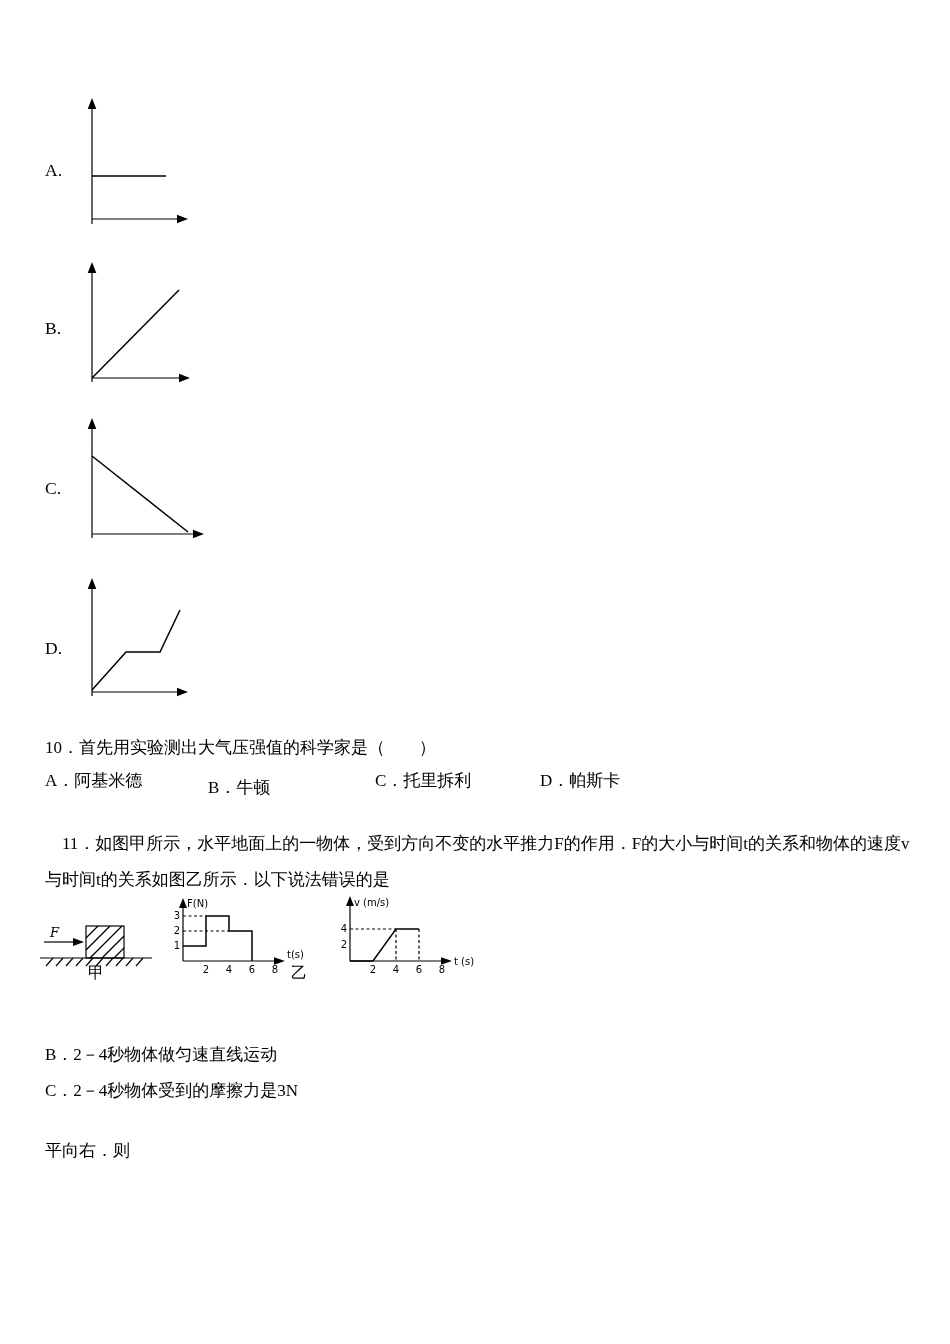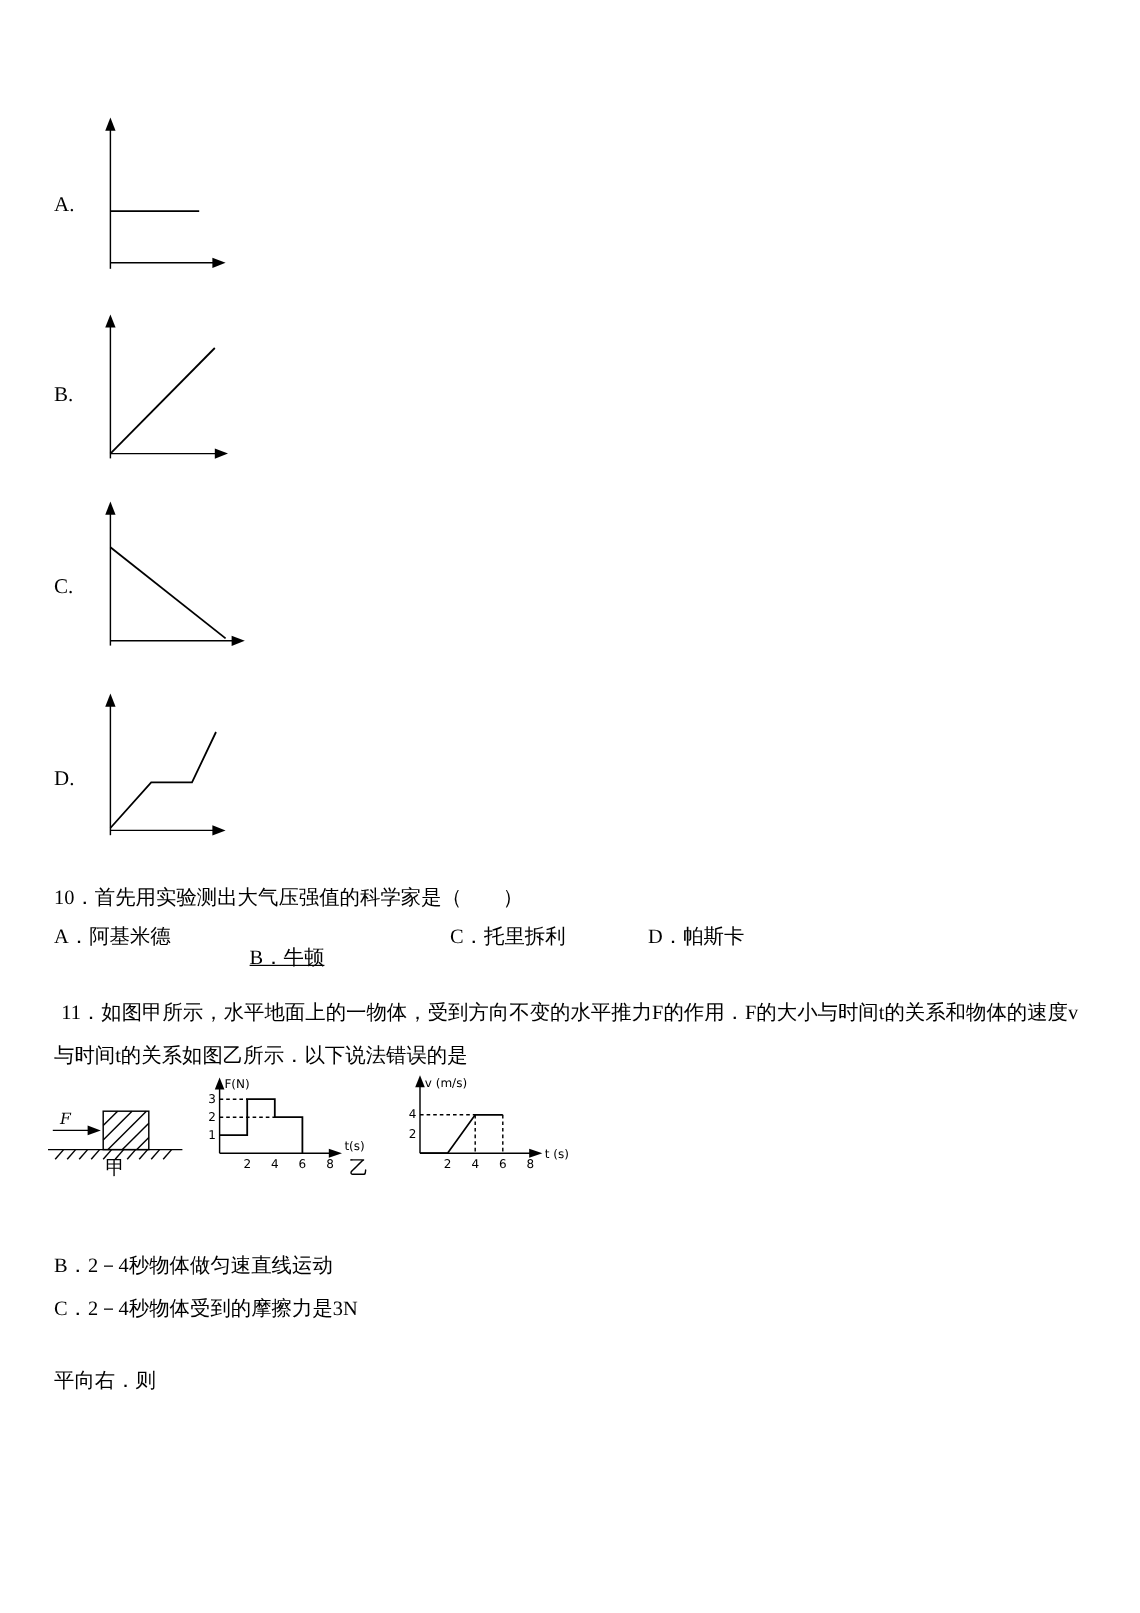--- a/index.html
+++ b/index.html
@@ -82,27 +82,27 @@
       <line x1="16" y1="114" x2="102" y2="114"></line>
       <polygon points="112,114 101,109.7 101,118.3"></polygon>
     </g>
     <polyline class="dataline" points="16,112 50,74 84,74 104,32"></polyline>
   </svg>
 
   <div class="abs txt" style="left:45px; top:737px;">10．首先用实验测出大气压强值的科学家是（　　）</div>
 
   <div class="abs" style="left:45px; top:770px; width:860px; height:24px;">
     <span class="abs txt" style="left:0px; top:0px;">A．阿基米德</span>
-    <span class="abs txt" style="left:163px; top:17px;text-decoration:underline;">B．牛顿</span>
+    <span class="abs txt" style="left:163px; top:7px;">B．牛顿</span>
     <span class="abs txt" style="left:330px; top:0px;">C．托里拆利</span>
     <span class="abs txt" style="left:495px; top:0px;">D．帕斯卡</span>
   </div>
 
 
-  <div class="abs txt" style="left:51px; top:833px;">11．如图甲所示，水平地面上的一物体，受到方向不变的水平推力F的作用．F的大小与时间t的关系和物体的速度v</div>
+  <div class="abs txt" style="left:62px; top:833px;">11．如图甲所示，水平地面上的一物体，受到方向不变的水平推力F的作用．F的大小与时间t的关系和物体的速度v</div>
   <div class="abs txt" style="left:45px; top:869px;">与时间t的关系如图乙所示．以下说法错误的是</div>
 
   <svg class="abs" style="left:40px; top:912px;" width="120" height="78" viewBox="0 0 120 78">
     <g>
       <line x1="4" y1="30" x2="36" y2="30" stroke-width="1.4"></line>
       <polygon points="44,30 33,26 33,34"></polygon>
       <text class="force-label" x="10" y="25">F</text>
     </g>
     <g>
       <rect x="46" y="14" width="38" height="32"></rect>

